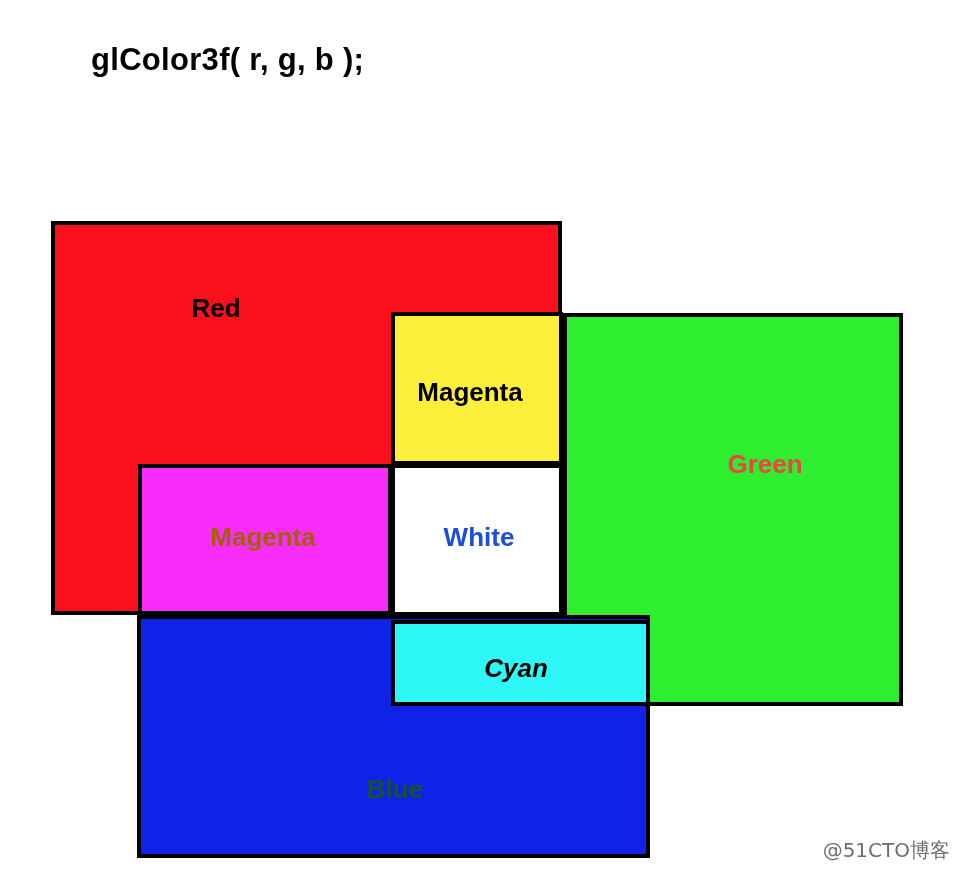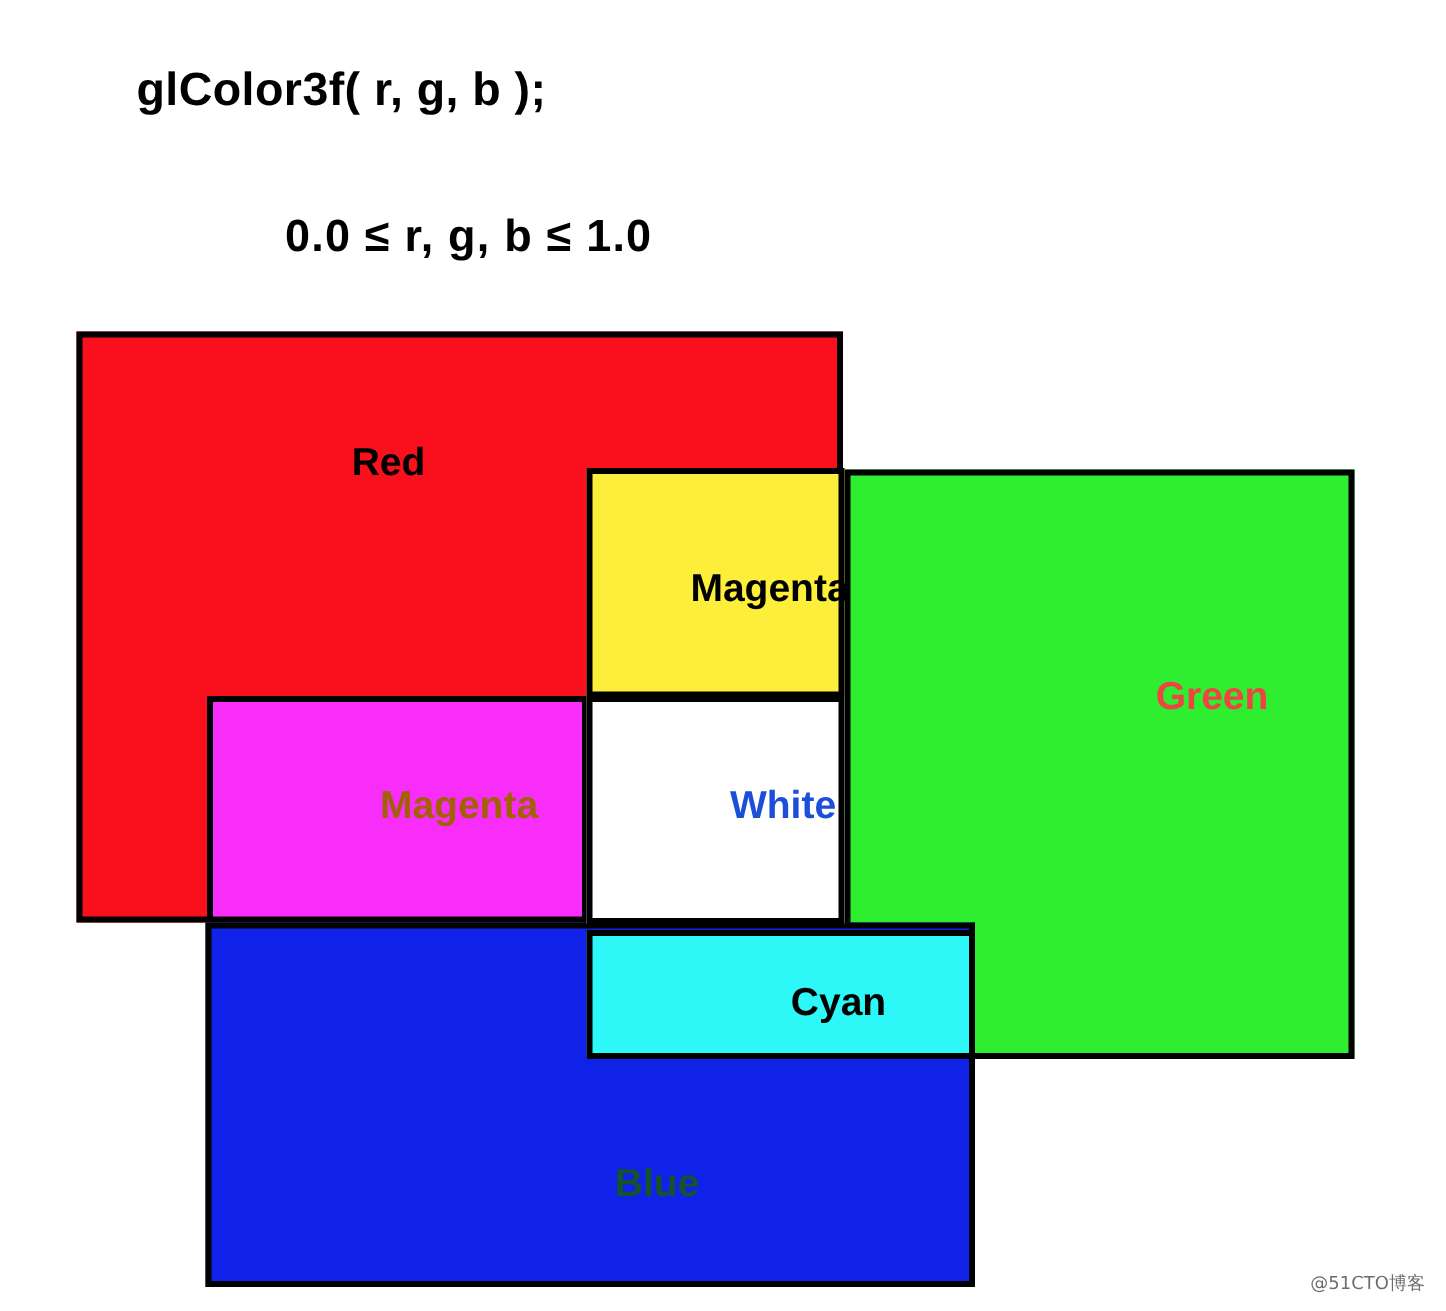--- a/index.html
+++ b/index.html
@@ -48,66 +48,64 @@
     box-sizing: border-box;
     border: 4px solid #000000;
   }
   .rect-label {
     position: absolute;
     font-size: 26px;
     font-weight: bold;
     white-space: nowrap;
     transform: translate(-50%, -50%);
     pointer-events: none;
-    margin-left: 43px;
   }
 
   
   .z-red      { z-index: 1; }
   .z-green    { z-index: 2; }
   .z-yellow   { z-index: 3; }
   .z-magenta  { z-index: 4; }
   .z-blue     { z-index: 5; }
   .z-cyan     { z-index: 6; }
   .z-white    { z-index: 7; }
   .z-label    { z-index: 20; }
 
   
   .watermark {
     position: absolute;
     right: 14px;
     bottom: 10px;
-    font-size: 12px;
+    font-size: 20px;
     color: #5a5a5a;
     font-family: "DejaVu Sans", sans-serif;
     white-space: nowrap;
     opacity: 0.88;
   }
 </style>
 </head>
 <body>
 
 <div id="page">
 
   <div class="code-line">glColor3f( r, g, b );</div>
 
-  <div class="range-line">0.0  ≤  r, g, b  ≤  1.0</div>
 
   <div id="diagram-layer">
       <div class="rect z-red" style="left: 51px; top: 221px; width: 511px; height: 394px; background: rgb(250, 15, 28); border-color: rgb(0, 0, 0); border-width: 4px;"></div>
       <div class="rect-label z-label" style="left: 216px; top: 308px; color: rgb(0, 0, 0);">Red</div>
       <div class="rect z-green" style="left: 563px; top: 313px; width: 340px; height: 393px; background: rgb(47, 238, 47); border-color: rgb(0, 0, 0); border-width: 4px;"></div>
       <div class="rect-label z-label" style="left: 765px; top: 464px; color: #ef4444;">Green</div>
       <div class="rect z-blue" style="left: 137px; top: 615px; width: 513px; height: 243px; background: rgb(16, 34, 232); border-color: rgb(0, 0, 0); border-width: 4px;"></div>
       <div class="rect-label z-label" style="left: 395px; top: 789px; color: #14532d;">Blue</div>
       <div class="rect z-yellow" style="left: 391px; top: 312px; width: 172px; height: 153px; background: rgb(253, 238, 60); border-color: rgb(0, 0, 0); border-width: 4px;"></div>
       <div class="rect-label z-label" style="left: 470px; top: 392px; color: rgb(0, 0, 0);">Magenta</div>
       <div class="rect z-magenta" style="left: 138px; top: 464px; width: 254px; height: 151px; background: rgb(249, 45, 249); border-color: rgb(0, 0, 0); border-width: 4px;"></div>
       <div class="rect-label z-label" style="left: 263px; top: 537px; color: #a16207;">Magenta</div>
       <div class="rect z-cyan" style="left: 391px; top: 620px; width: 259px; height: 86px; background: rgb(45, 247, 247); border-color: rgb(0, 0, 0); border-width: 4px;"></div>
-      <div class="rect-label z-label" style="left: 516px; top: 668px; color: rgb(0, 0, 0);">Cyan</div>
+      <div class="rect-label z-label" style="left: 516px; top: 668px; color: rgb(0, 0, 0); font-style: italic;">Cyan</div>
       <div class="rect z-white" style="left: 391px; top: 464px; width: 172px; height: 152px; background: rgb(255, 255, 255); border-color: rgb(0, 0, 0); border-width: 4px;"></div>
       <div class="rect-label z-label" style="left: 479px; top: 537px; color: #1d4ed8;">White</div>
     </div>
 
   <div class="watermark">@51CTO博客</div>
 
 </div>
 
 </body></html>

